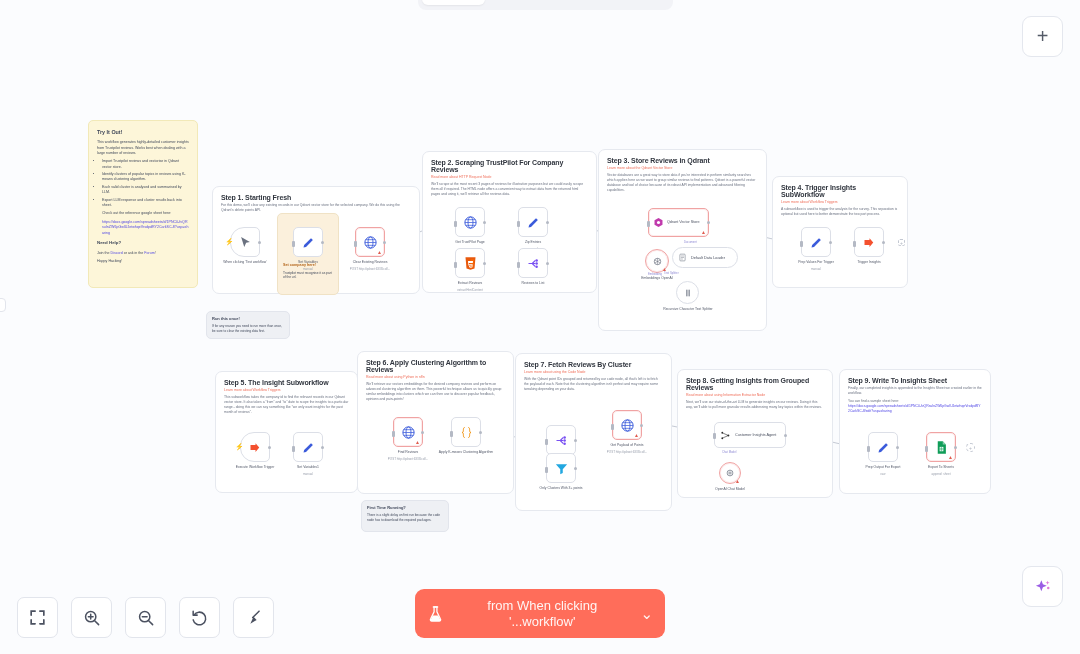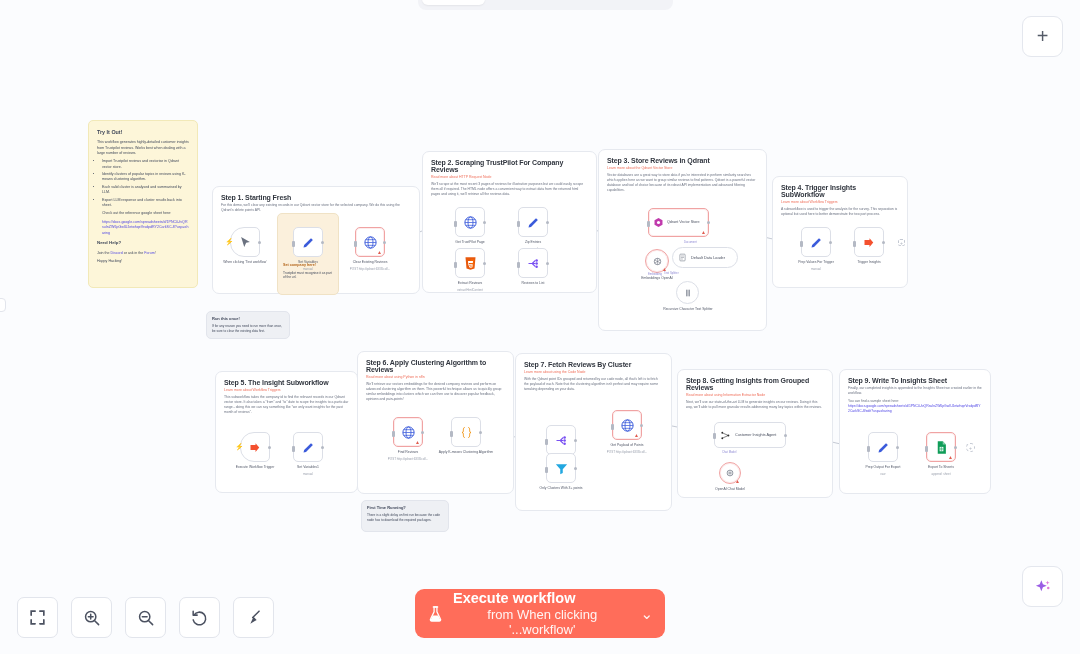--- a/index.html
+++ b/index.html
@@ -602,21 +602,20 @@
     </svg>
   </div>
 
   <div class="execbtn">
     <svg class="flask" viewBox="0 0 24 24">
       <path d="M10 2h4v7l5 10a2 2 0 0 1-1.8 3H6.8A2 2 0 0 1 5 19l5-10z" fill="none" stroke="#fff" stroke-width="1.8"></path>
       <path d="M8.2 14h7.6l3 6a1.4 1.4 0 0 1-1.2 2H6.4a1.4 1.4 0 0 1-1.2-2z" fill="#fff"></path>
       <path d="M9 2h6" stroke="#fff" stroke-width="2" stroke-linecap="round"></path>
     </svg>
     <span class="exectext">
-      <span class="l1">Execute workflow</span>
       <span class="l2">from When clicking '...workflow'</span>
     </span>
     <span class="chev">⌄</span>
   </div>
 
   <div class="cornerbtn" style="left:1022px; top:16px;">
     <span style="font-size:20px;color:#555b68;line-height:1;margin-top:-2px">+</span>
   </div>
   <div class="cornerbtn" style="left:1022px; top:566px;">
     <svg style="width:20px;height:20px" viewBox="0 0 24 24">

